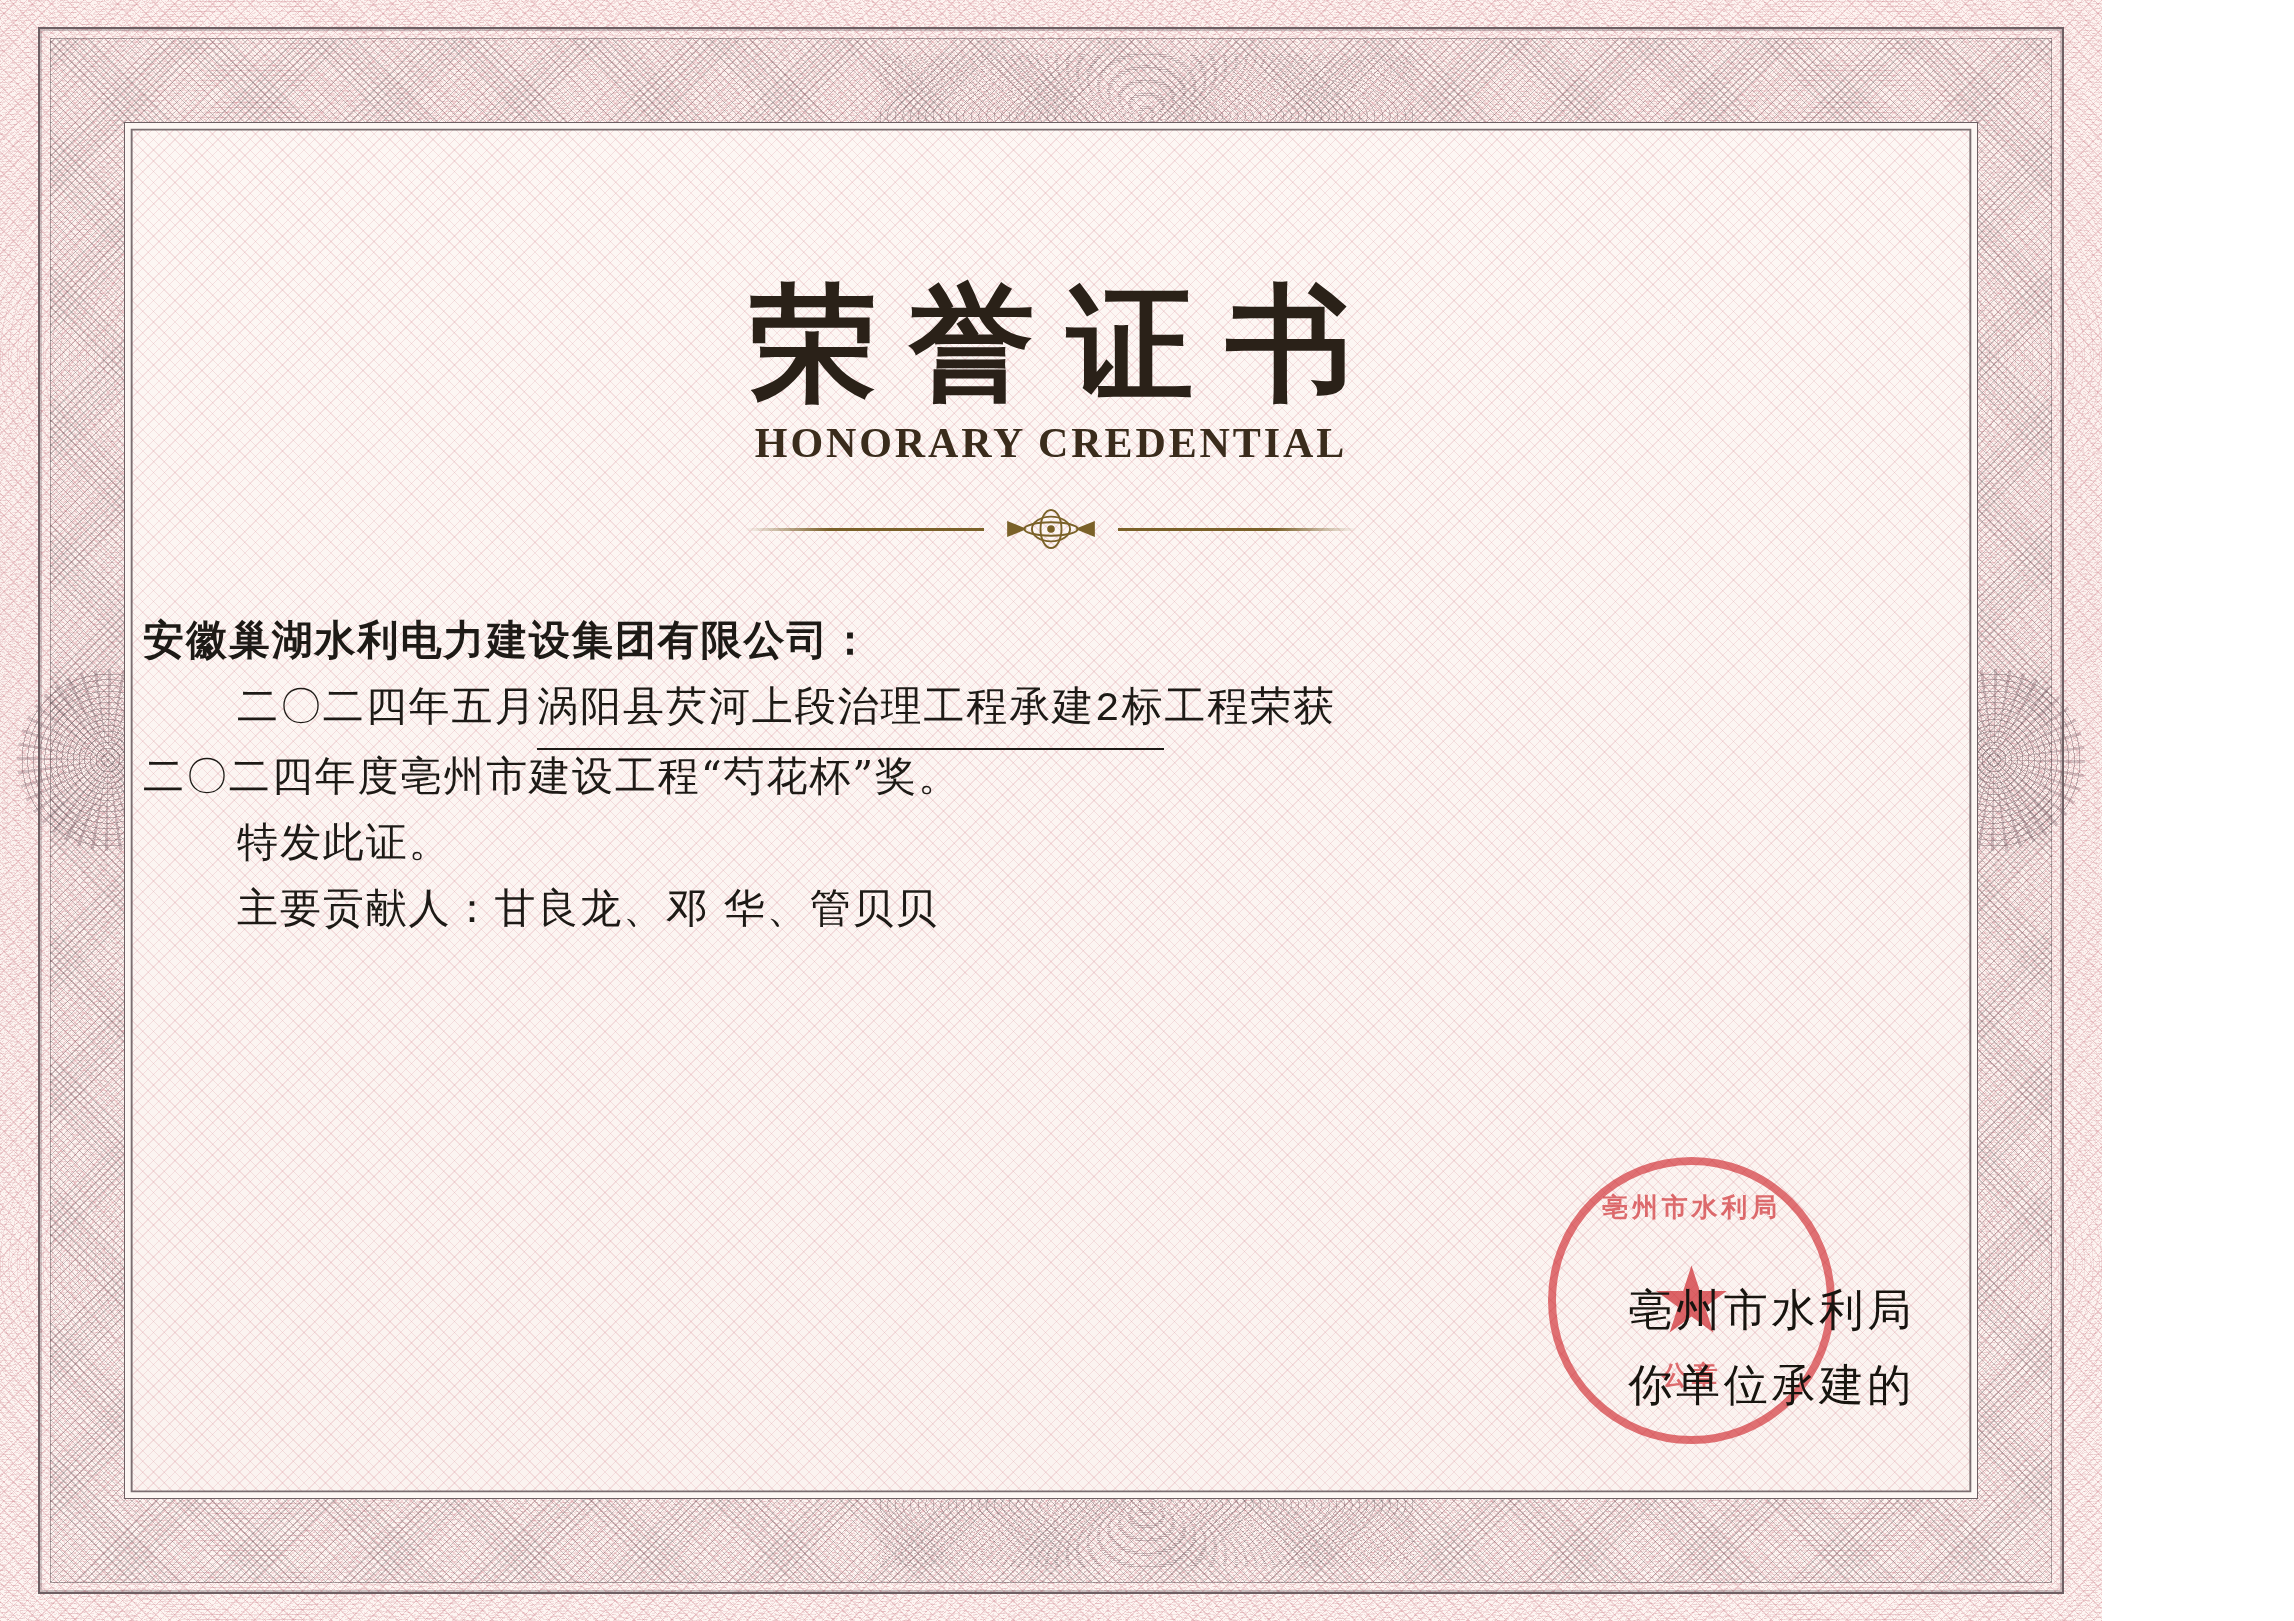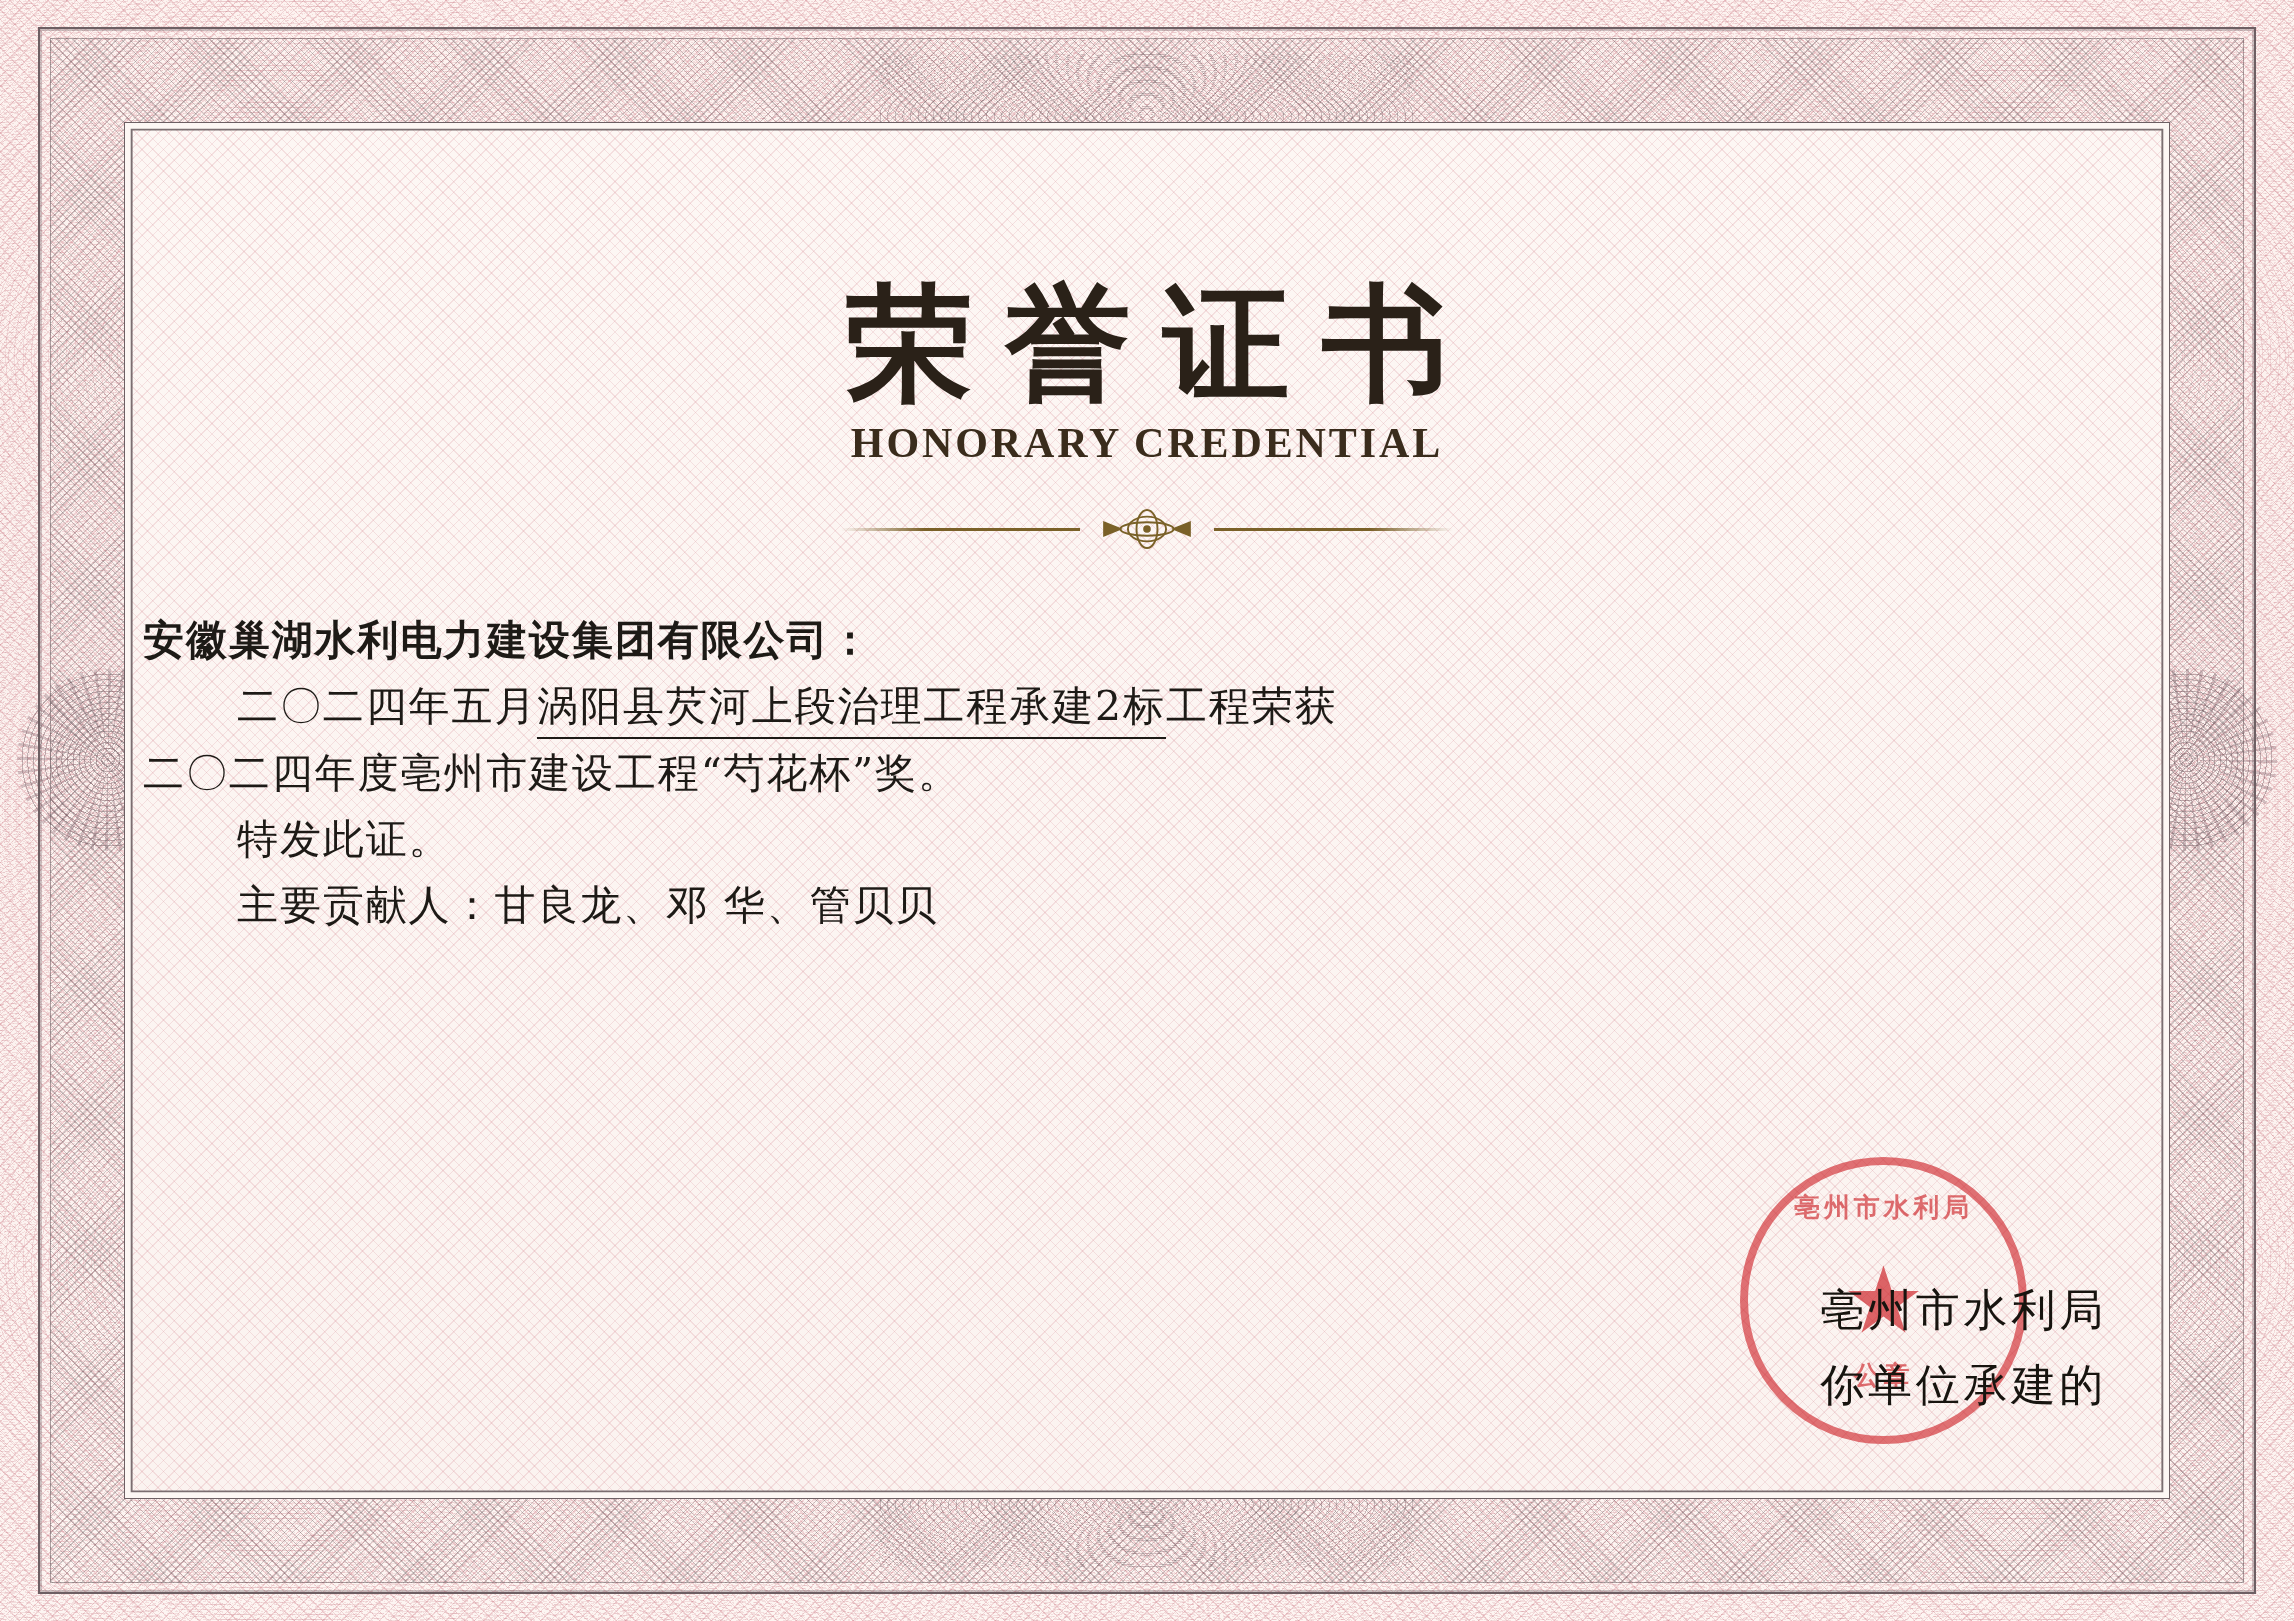--- a/index.html
+++ b/index.html
@@ -9,21 +9,21 @@
   }
   body {
     width: 2294px;
     height: 1621px;
     font-family: "Liberation Serif", serif;
     overflow: hidden;
   }
 
   .certificate {
     position: relative;
-    width: 2294px;
+    width: 2102px;
     height: 1621px;
     background: #bef264;
     overflow: hidden;
   }
 
   
   .guilloche-base {
     position: absolute;
     inset: 0;
     background:
@@ -150,21 +150,22 @@
     font-family: "DejaVu Serif", "Liberation Serif", serif;
     color: #1d1a16;
     font-size: 41px;
     line-height: 1.62;
     letter-spacing: 1.9px;
   }
   .line-addressee { font-weight: 700; }
   .indent { display: inline-block; width: 94px; }
   .underline-seg {
     border-bottom: 2.9px solid #1d1a16;
-    padding-bottom: 7px;
+    padding-bottom: 16px;
+    font-family: Liberation Mono, monospace;
   }
 
   .footer {
     position: absolute;
     right: 44px;
     bottom: 55px;
     text-align: left;
     font-family: "DejaVu Serif", "Liberation Serif", serif;
     font-size: 44px;
     line-height: 1.72;

